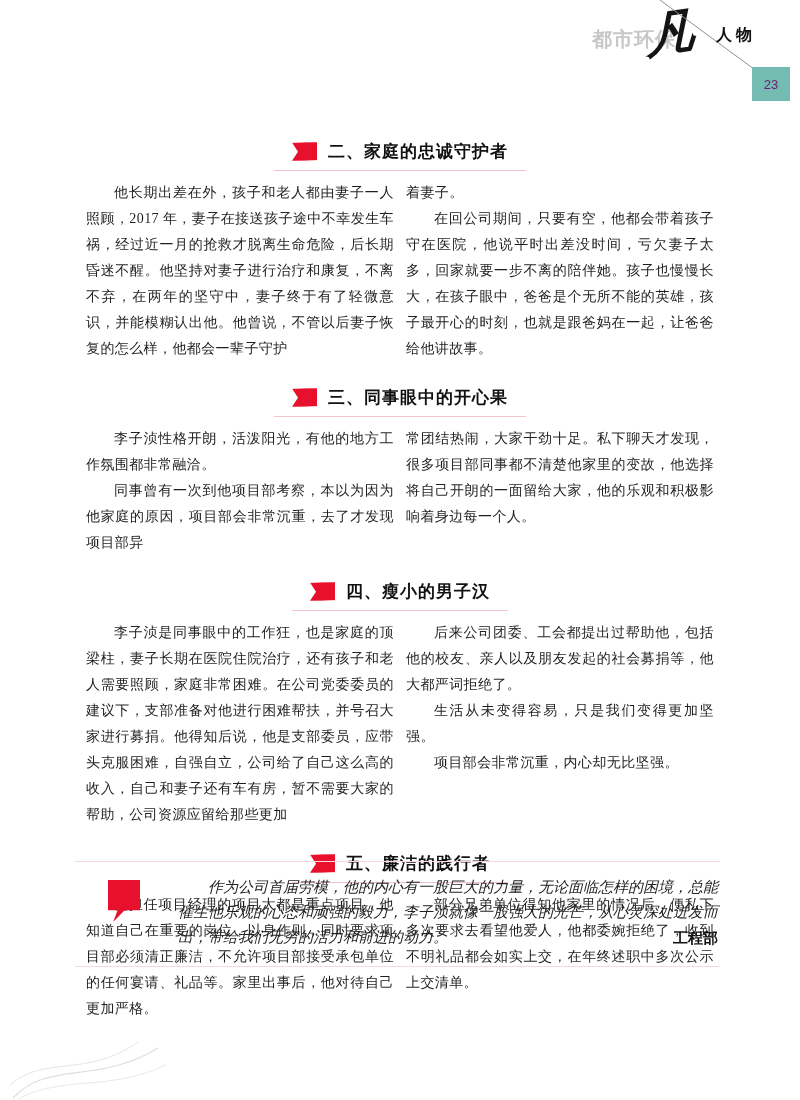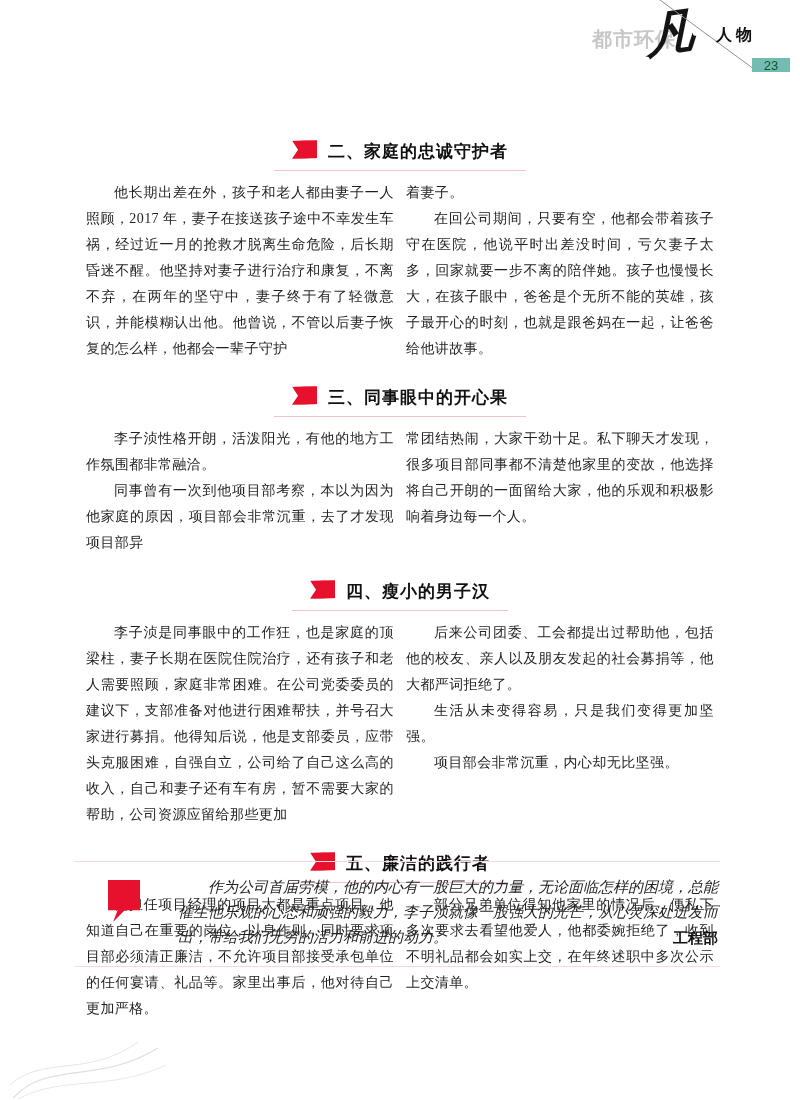--- a/index.html
+++ b/index.html
@@ -7,30 +7,30 @@
         font-family:"Liberation Serif","DejaVu Serif",serif;color:#1f1f1f;}
 
   
   .hdr-brand{position:absolute;top:26px;left:592px;font-size:20px;letter-spacing:1px;
              color:#c6c7c6;font-family:"Liberation Sans",sans-serif;font-weight:bold;}
   .hdr-logo{position:absolute;top:2px;left:646px;font-size:48px;font-style:italic;font-weight:bold;
             font-family:"DejaVu Serif",serif;color:#141414;transform:rotate(-8deg) skewX(-6deg);}
   .hdr-line{position:absolute;top:0;left:560px;width:240px;height:100px;pointer-events:none;}
   .hdr-label{position:absolute;top:25px;left:716px;font-size:16px;font-weight:bold;letter-spacing:4px;
              font-family:"Liberation Sans",sans-serif;color:#111;}
-  .hdr-page{position:absolute;top:58px;left:752px;width:38px;height:14px;background:#74bbb1;
-            color:#14532d;font-family:"Liberation Sans",sans-serif;font-size:13px;
+  .hdr-page{position:absolute;top:67px;left:752px;width:38px;height:34px;background:#74bbb1;
+            color:#701a75;font-family:"Liberation Sans",sans-serif;font-size:13px;
             display:flex;align-items:center;justify-content:center;}
 
   
   .content{position:absolute;top:140px;left:86px;width:628px;}
   .sec{margin-top:24px;}
   .sec:first-child{margin-top:0;}
   .sec-head{display:flex;justify-content:center;margin-bottom:9px;}
-  .sec-head-inner{display:flex;gap:11px;
+  .sec-head-inner{display:flex;align-items:center;gap:11px;
                   border-bottom:1px solid #f2c3c7;padding:0 18px 7px 18px;}
   .flag{position:relative;width:25px;height:19px;background:#e8112d;display:inline-block;
         clip-path:polygon(0 0,100% 4%,100% 100%,0 96%,24% 50%);transform:skewY(-2deg);}
   .sec-title{margin:0;font-size:17px;font-weight:bold;letter-spacing:1px;
              font-family:"Liberation Sans","DejaVu Sans",sans-serif;color:#111;}
   .cols{display:flex;gap:12px;}
   .col{width:308px;}
   .col p{margin:0;font-size:14px;line-height:26px;text-align:justify;letter-spacing:0.4px;}
   .ind{text-indent:2em;}
 

